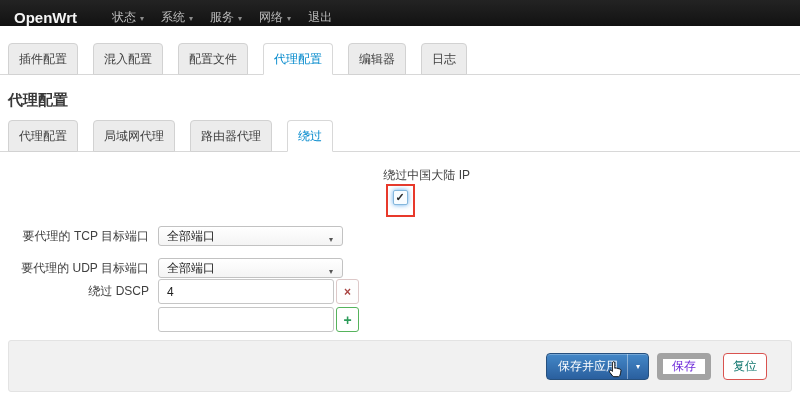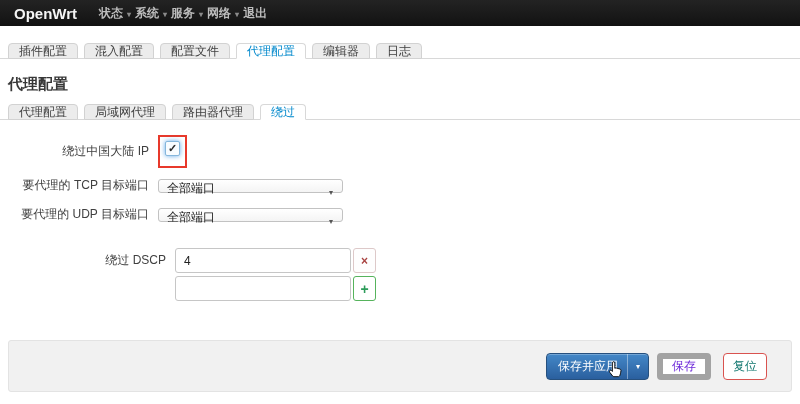--- a/index.html
+++ b/index.html
@@ -6,62 +6,62 @@
   html,body { margin:0; padding:0; }
   body {
     width:800px; height:404px; position:relative; overflow:hidden;
     background:#ffffff; color:#404040;
     font-family:"Liberation Sans", sans-serif; font-size:12px;
   }
 
   
   .navbar {
     height:26px; background:linear-gradient(#232323,#121212);
-    display:flex; align-items:center; padding:0 14px;
+    display:flex; align-items:flex-end; padding:0 14px;
   }
   .brand { color:#f5f5f5; font-weight:bold; font-size:15px; margin-right:22px; }
-  .nav-item { color:#bdbdbd; margin-right:4px; cursor:pointer; display:flex; align-items:center;font-weight:bold; }
+  .nav-item { color:#bdbdbd; margin-left:13px; margin-right:4px; cursor:pointer; display:flex; align-items:center; }
   .nav-item .caret { font-size:8px; color:#8a8a8a; margin-left:4px; position:relative; top:1px; }
 
   
   .tabs { display:flex; padding-left:8px; border-bottom:1px solid #d8d8d8; }
   .tabs.main { margin-top:17px; }
   .tab {
-    margin-right:6px; margin-bottom:-1px; padding:0 10px;
+    margin-right:15px; margin-bottom:-1px; padding:8px 10px;
     background:#ececec; border:1px solid #d2d2d2; border-radius:4px 4px 0 0;
     color:#404040; cursor:pointer; line-height:14px;
   }
   .tab.active { background:#ffffff; color:#0088cc; border-color:#d8d8d8; border-bottom-color:#ffffff; }
 
   .page-title { font-size:15px; font-weight:bold; color:#383838; margin:16px 0 10px 8px; }
 
   
   .form { margin-top:15px; }
   .row { display:flex; align-items:center; margin-bottom:12px; }
   .row-label { width:158px; flex:none; text-align:right; padding-right:9px; color:#404040; }
-  .row.cb-row { margin-bottom:9px; align-items:center; }
+  .row.cb-row { margin-bottom:9px; align-items:center;flex-direction:column; }
 
   .cb-highlight { border:2px solid #e8392b; padding:4px 5px 10px 5px; display:inline-block; line-height:0; }
   .checkbox {
     width:15px; height:15px; display:inline-flex; align-items:center; justify-content:center;
     background:#f8fcff; border:1px solid #85b7dc; border-radius:2px;
     box-shadow:0 0 5px rgba(90,165,235,.95);
     font-size:11px; font-weight:bold; color:#2b2b2b; line-height:1; cursor:pointer;
   }
 
   .select {
-    width:185px; height:14px; position:relative; cursor:pointer;
+    width:185px; height:20px; position:relative; cursor:pointer;
     border:1px solid #c2c2c2; border-radius:3px;
     background:linear-gradient(#ffffff,#f4f4f4);
-    display:flex; align-items:flex-start; padding:0 22px 0 8px; color:#222222;
+    display:flex; align-items:flex-end; padding:0 22px 0 8px; color:#222222;
   }
   .select .sel-caret { position:absolute; right:9px; top:8px; font-size:8px; color:#555; }
 
-  .row.udp-row { margin-bottom:25px; }
-  .dyn-entry { display:flex; align-items:flex-end; margin-bottom:3px;margin-left:17px; }
+  .row.udp-row { margin-bottom:1px; }
+  .dyn-entry { display:flex; align-items:flex-end; margin-bottom:3px; }
   .dyn-entry .row-label { align-self:center; }
   input.text {
     width:176px; height:25px; border:1px solid #c6c6c6; border-radius:3px;
     padding:0 8px; font-size:12px; color:#222; font-family:"Liberation Sans", sans-serif;
     outline:none; background:#fff;
   }
   .addon {
     width:23px; height:25px; margin-left:2px; border-radius:3px;
     display:flex; align-items:center; justify-content:center;
     font-weight:bold; cursor:pointer; background:#fefefe; line-height:1;

